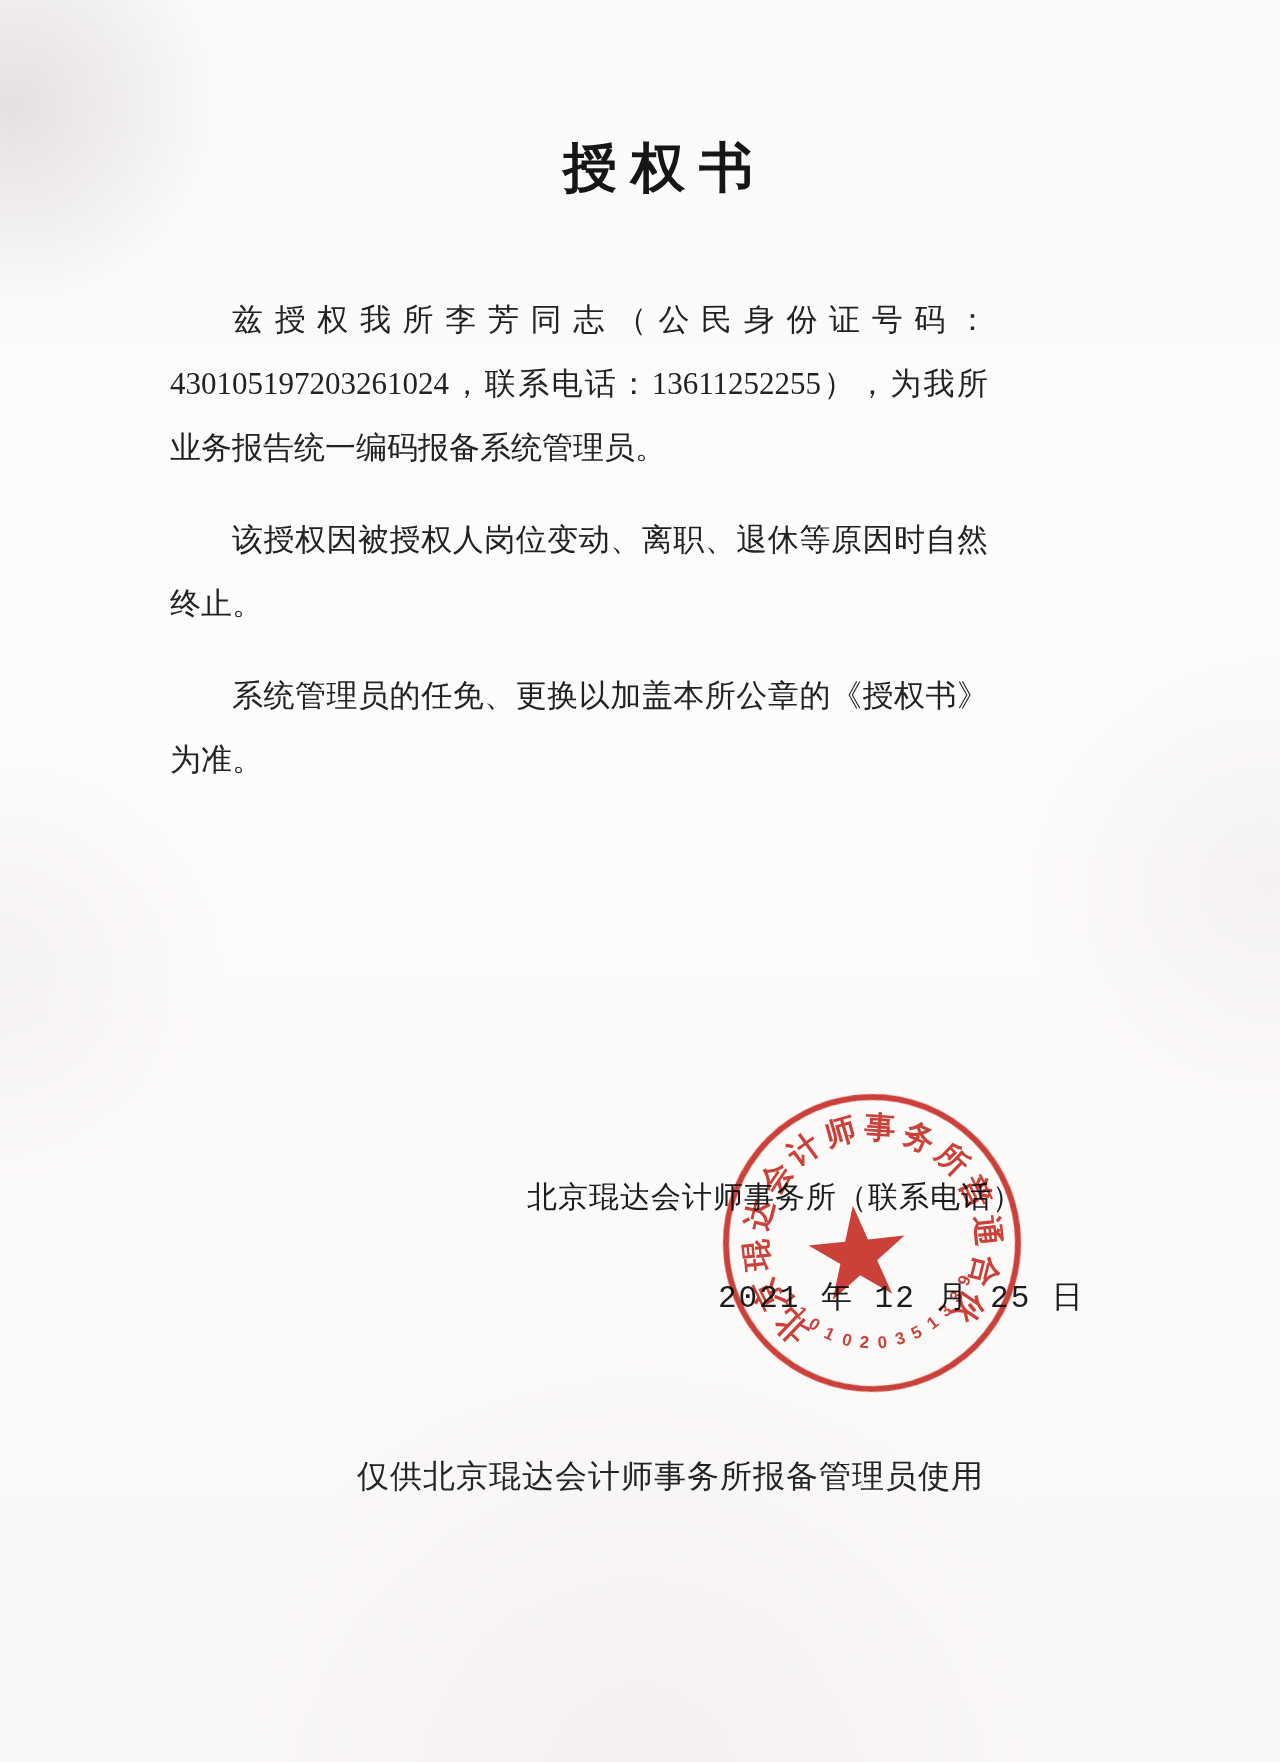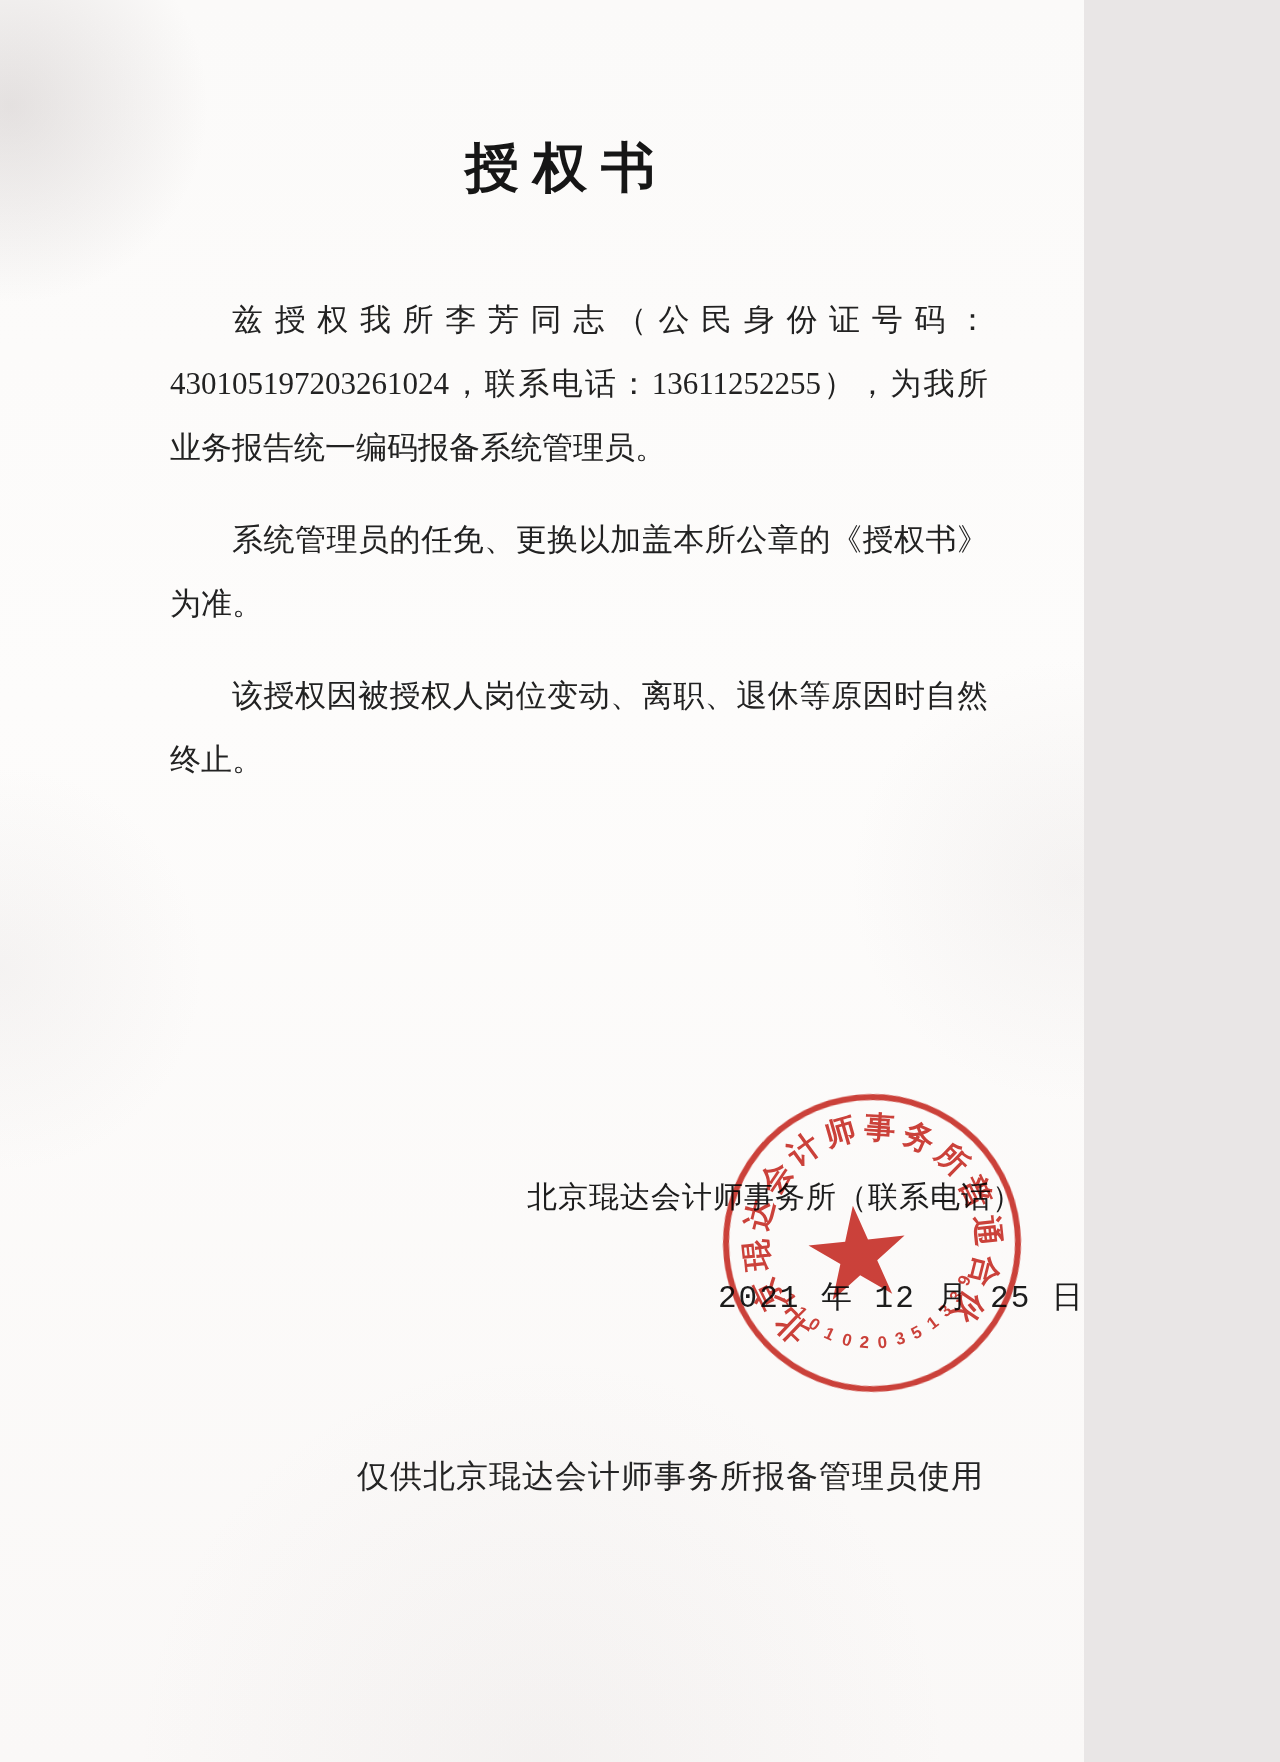--- a/index.html
+++ b/index.html
@@ -3,21 +3,21 @@
 <meta charset="utf-8">
 <style>
   html,body{margin:0;padding:0;}
   body{
     width:1280px;height:1762px;
     background:#e9e6e6;
     font-family:"Liberation Serif", serif;
   }
   .page{
     position:relative;
-    width:1084px;height:1762px;
+    width:1280px;height:1762px;
     overflow:hidden;
     color:#1e1e1e;
     background:
       radial-gradient(circle at 1% 6%, rgba(168,158,158,0.28), transparent 10%),
       radial-gradient(circle at 0% 55%, rgba(190,182,182,0.12), transparent 14%),
       radial-gradient(circle at 99% 50%, rgba(196,188,188,0.14), transparent 16%),
       radial-gradient(circle at 50% 100%, rgba(186,178,178,0.10), transparent 22%),
       linear-gradient(180deg,#fbfaf9 0%,#fdfcfb 40%,#faf8f7 100%);
   }
   .title{
@@ -95,22 +95,22 @@
 </style>
 </head>
 <body>
 
 <div class="page">
 
   <h1 class="title">授权书</h1>
 
   <div class="body">
     <p>兹授权我所李芳同志（公民身份证号码：430105197203261024，联系电话：13611252255），为我所业务报告统一编码报备系统管理员。</p>
+    <p>该授权因被授权人岗位变动、离职、退休等原因时自然终止。</p>
     <p>系统管理员的任免、更换以加盖本所公章的《授权书》为准。</p>
-    <p>该授权因被授权人岗位变动、离职、退休等原因时自然终止。</p>
   </div>
 
   <div class="company">北京琨达会计师事务所（联系电话）</div>
   <div class="date">2021 年 12 月 25 日</div>
 
   <div class="footer">仅供北京琨达会计师事务所报备管理员使用</div>
 
   <div class="seal" style="color: rgb(200, 39, 31);">
     <div class="seal-ring"></div>
     <div class="seal-chars">

